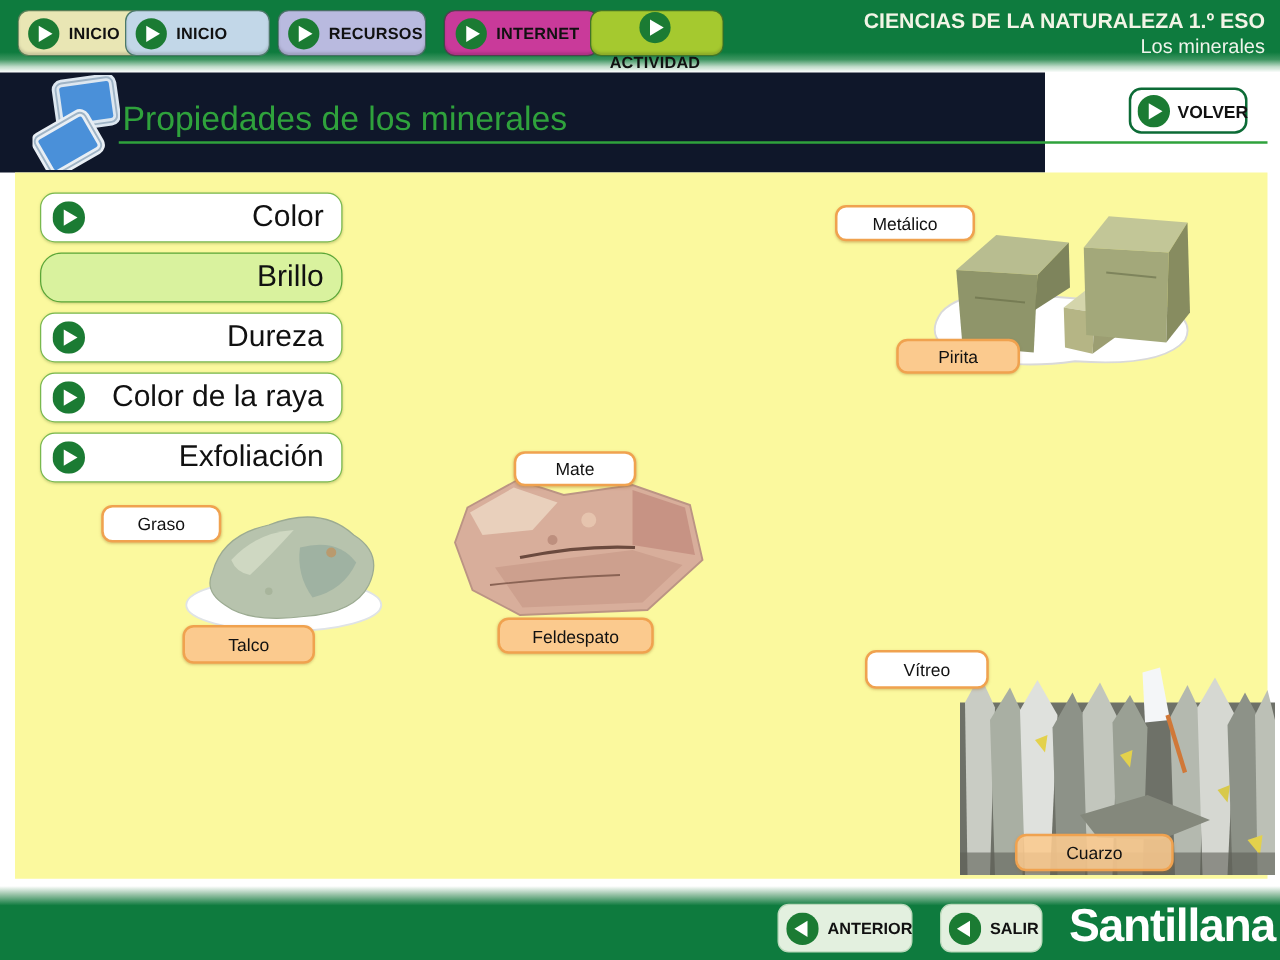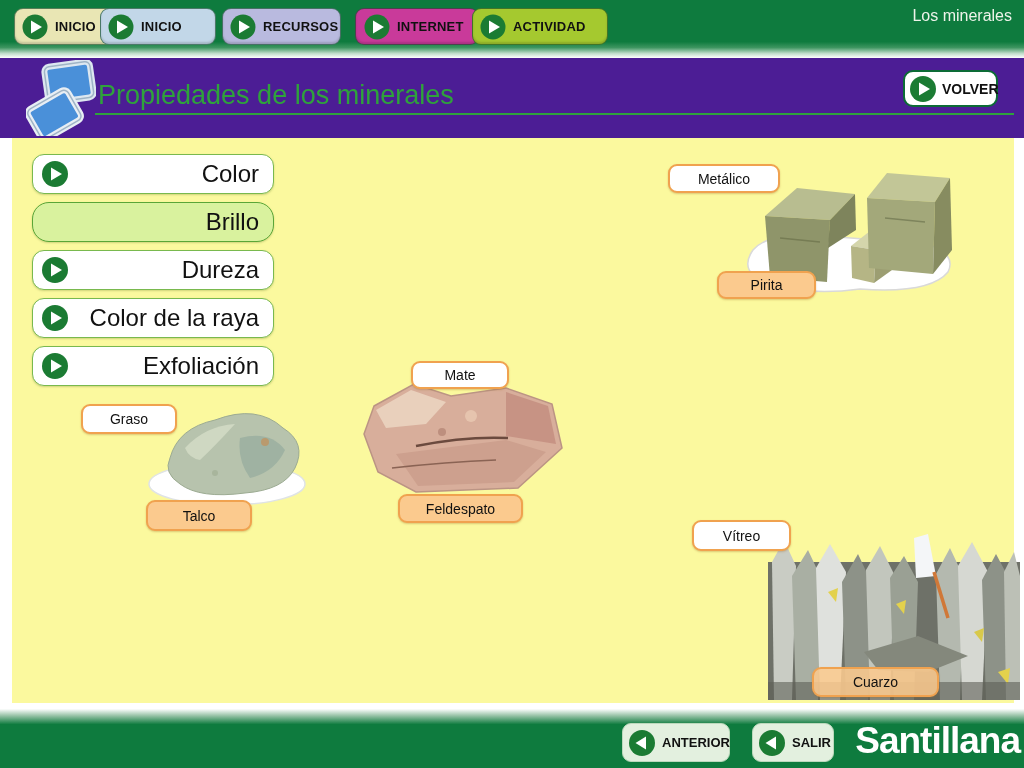--- a/index.html
+++ b/index.html
@@ -18,26 +18,26 @@
     display:flex;align-items:center;gap:7px;padding:0 10px 0 7px;
     box-sizing:border-box;cursor:pointer;
     box-shadow:inset 0 -2px 2px rgba(0,0,0,.15);
   }
   .nav-btn span.lbl{font-size:13px;font-weight:700;color:#111;letter-spacing:.2px;}
   .play-ico{width:26px;height:26px;flex:0 0 auto;}
   .nav-inicio{left:14px;width:100px;background:#e9e6b4;}
   .nav-esquema{left:100px;width:116px;background:#c2d7e8;}
   .nav-recursos{left:222px;width:119px;background:#b9badf;}
   .nav-internet{left:355px;width:124px;background:#c93a9a;padding-left:8px;}
-  .nav-actividad{left:472px;width:136px;background:#a5c92f;}
+  .nav-actividad{left:472px;width:107px;background:#a5c92f;flex-direction:column;}
   .course{position:absolute;right:12px;top:6px;text-align:right;color:#f2f4e6;}
   .course .c1{font-size:17px;font-weight:700;line-height:22px;}
   .course .c2{font-size:16px;font-weight:400;line-height:20px;color:#eef3ea;}
   
-  .header{position:absolute;left:0;top:58px;width:1024px;height:80px;background:#4c1d95;}
+  .header{position:absolute;left:0;top:58px;width:836px;height:80px;background:#0f172a;}
   .title-icon{position:absolute;left:26px;top:2px;width:70px;height:76px;}
   .page-title{
     position:absolute;left:98px;top:22px;font-size:27px;color:#2fa23c;font-weight:400;
   }
   .title-rule{position:absolute;left:95px;top:55px;width:919px;height:2px;background:#2fa23c;}
   .volver-btn{
     position:absolute;left:903px;top:12px;width:95px;height:37px;
     background:#fff;border:2px solid #0c6b36;border-radius:10px;
     display:flex;align-items:center;gap:6px;padding-left:5px;box-sizing:border-box;cursor:pointer;
   }
@@ -119,20 +119,21 @@
       <span class="lbl">INTERNET</span>
     </div>
     <div class="nav-btn nav-actividad">
       <svg class="play-ico" viewBox="0 0 26 26">
           <circle cx="13" cy="13" r="12.5" fill="#1b7b33"></circle>
           <polygon points="9,6.5 20,13 9,19.5" fill="#fff"></polygon>
         </svg>
       <span class="lbl">ACTIVIDAD</span>
     </div>
     <div class="course">
+      <div class="c1">CIENCIAS DE LA NATURALEZA 1.º ESO</div>
       <div class="c2">Los minerales</div>
     </div>
   </div>
 
   <div class="header">
     <svg class="title-icon" viewBox="0 0 70 76">
       <g transform="rotate(-8 44 22)">
         <rect x="20" y="4" width="46" height="36" rx="5" fill="#4a90d9" stroke="#dde7f0" stroke-width="6"></rect>
         <rect x="20" y="4" width="46" height="36" rx="5" fill="none" stroke="#9fb4c6" stroke-width="1.5"></rect>
       </g>

